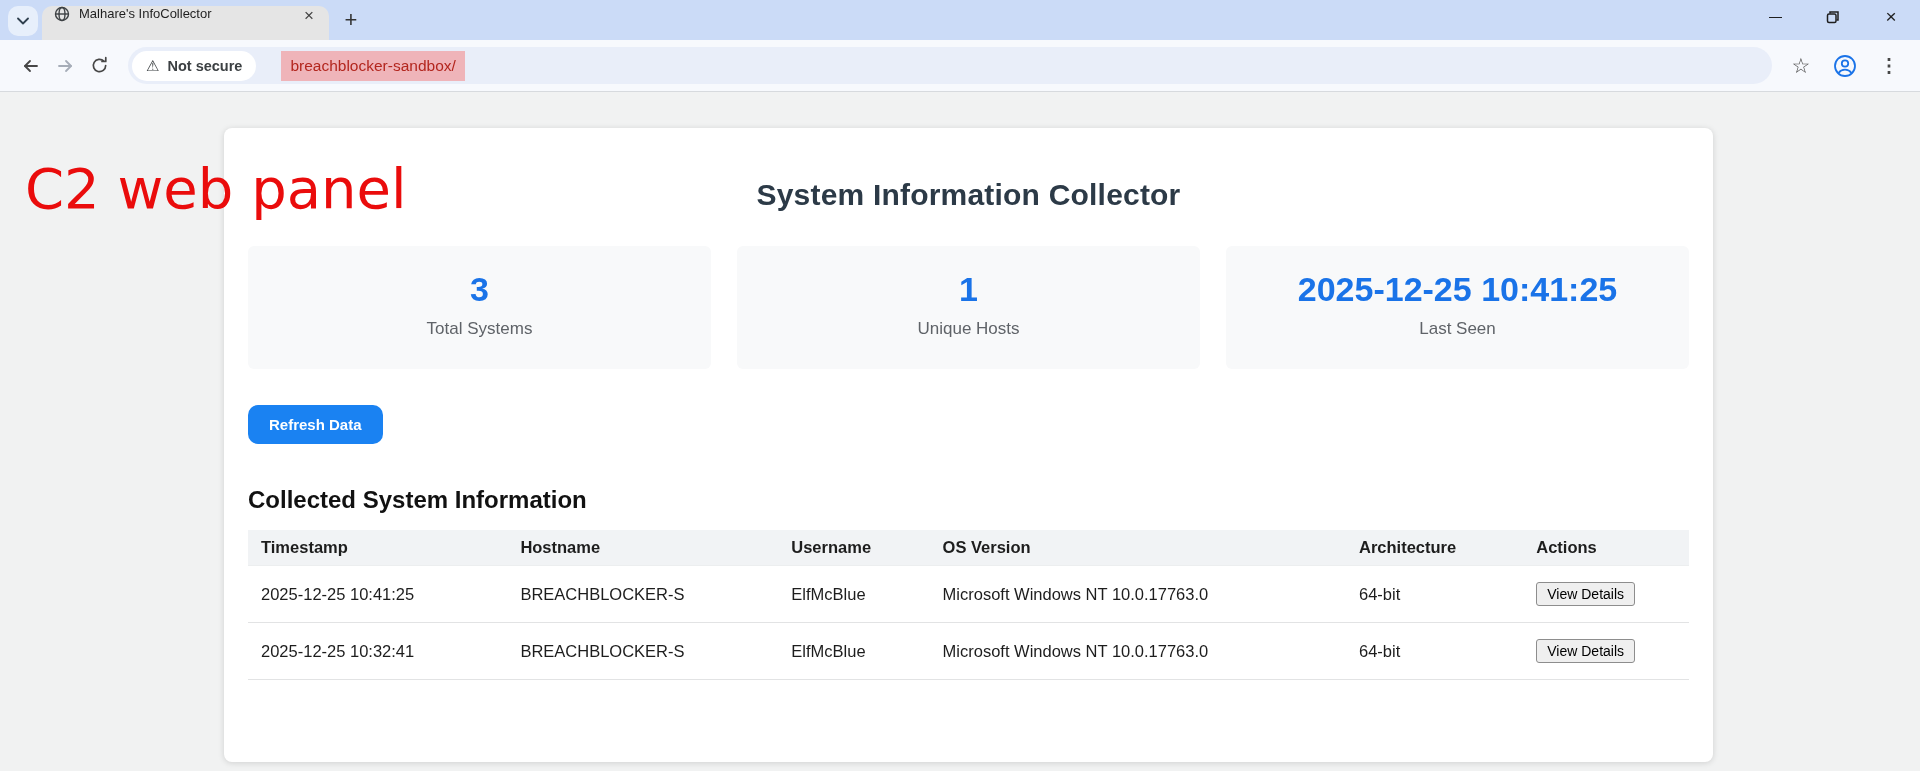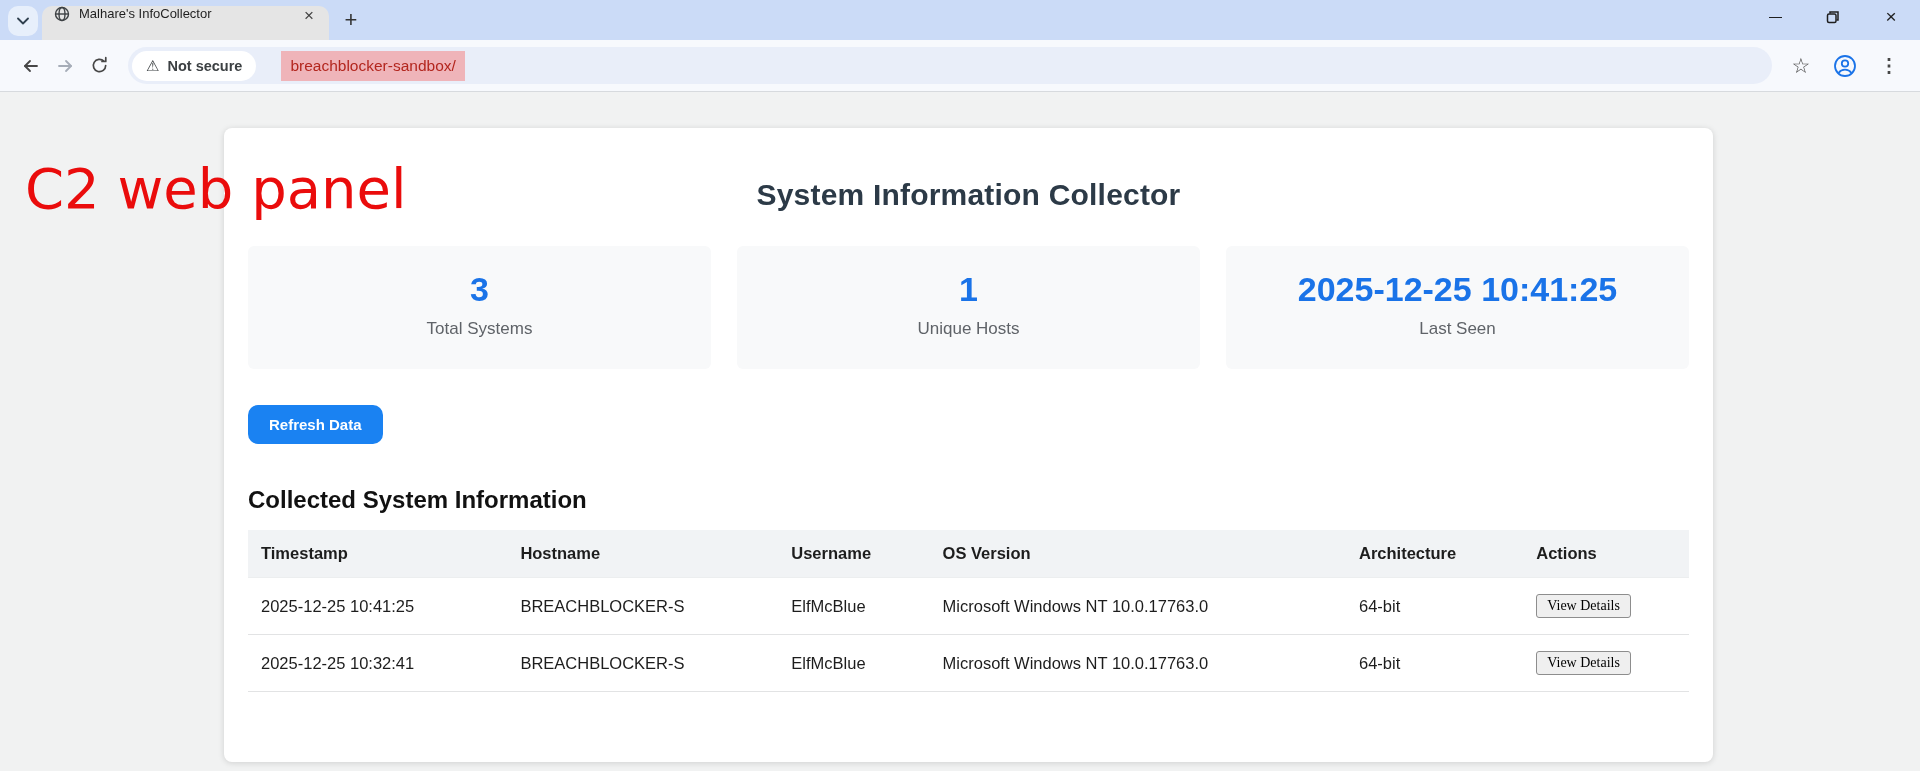--- a/index.html
+++ b/index.html
@@ -56,24 +56,24 @@
   .stats { display:grid; grid-template-columns:repeat(3,1fr); gap:26px; }
   .stat-card { background:#f8f9fa; border-radius:6px; text-align:center; padding:24px 0 30px; }
   .stat-value { font-size:34px; font-weight:bold; color:#1a73e8; white-space:nowrap; }
   .stat-label { font-size:17px; color:#5f6368; margin-top:10px;text-align:center; }
   .refresh-btn { margin-top:36px; display:inline-block; background:#1a82f2; color:#fff;
                  font-weight:bold; font-size:15px; padding:11px 21px; border:none;
                  border-radius:10px; cursor:pointer; font-family:inherit; }
   .section-title { font-size:24px; font-weight:bold; color:#111; margin:42px 0 16px; }
   table { width:100%; border-collapse:collapse; font-size:16.5px; color:#1d1d1d; }
   thead tr { background:#f1f3f5; }
-  th { text-align:left; font-weight:bold; padding:14px 13px; white-space:nowrap; }
+  th { text-align:left; font-weight:bold; padding:8px 13px; white-space:nowrap; }
   td { padding:16px 13px; border-bottom:1px solid #e2e3e4; white-space:nowrap; }
   tbody tr:first-child td { border-top:1px solid #eceeef; }
-  .details-btn { font-family:Liberation Serif, serif; font-size:14px; color:#000; background:#efefef;
+  .details-btn { font-family:Liberation Sans, sans-serif; font-size:14px; color:#000; background:#efefef;
                  border:1px solid #8d8d8d; border-radius:3px; padding:3px 10px; cursor:pointer; }
   svg { display:block; }
 </style>
 </head>
 <body>
 
 <div class="tabstrip">
   <div class="tab-search">
     <span>
       <svg width="12" height="8" viewBox="0 0 12 8">

